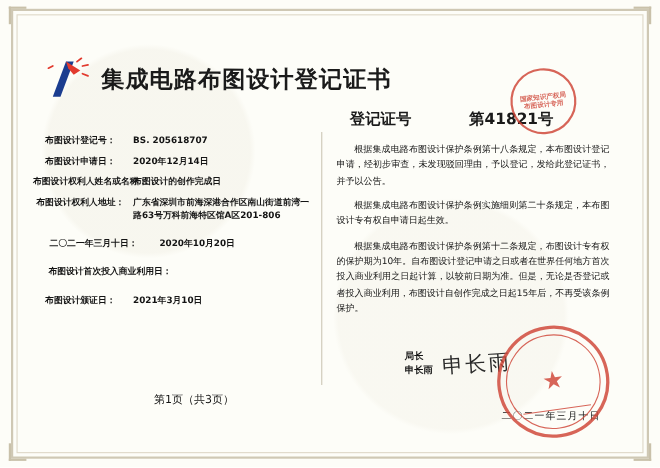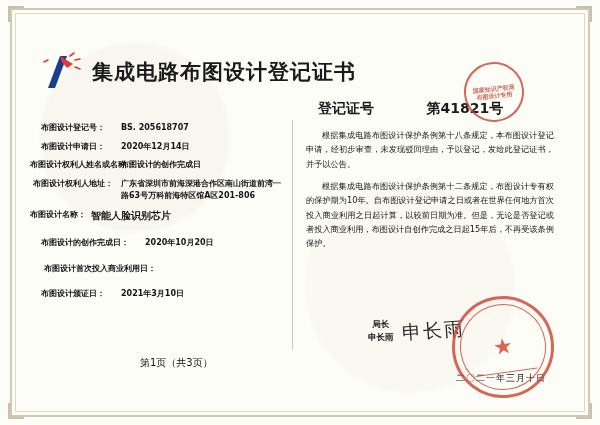--- a/index.html
+++ b/index.html
@@ -145,21 +145,21 @@
 
   
   .sign-wrap {
     position: absolute;
     left: 368px;
     top: 318px;
     font-size: 8.5px;
     color: #141414;
     line-height: 1.5;
   }
-  .sign-label { font-weight: bold; text-align: center; }
+  .sign-label { font-weight: bold; }
   .sign-hand {
     position: absolute;
     left: 402px;
     top: 318px;
     font-family: "DejaVu Serif", serif;
     font-size: 19px;
     color: #2b2b2b;
     letter-spacing: 2px;
     transform: rotate(-4deg);
     white-space: nowrap;
@@ -297,42 +297,39 @@
       <span class="fv">2020年12月14日</span>
     </div>
     <div class="field w2">
       <span class="fl">布图设计权利人姓名或名称：</span>
       <span class="fv">布图设计的创作完成日</span>
     </div>
     <div class="field addr">
       <span class="fl">布图设计权利人地址：</span>
       <span class="fv">广东省深圳市前海深港合作区南山街道前湾一路63号万科前海特区馆A区201-806</span>
     </div>
-    <div class="field name">
-      <span class="fl">布图设计名称：</span>
-      <span class="fv">智能人脸识别芯片</span>
-    </div>
     <div class="field w1" style="margin-top:14px">
-      <span class="fl" style="width:110px">布图设计的创作完成日：</span>
+      <span class="fl" style="width:110px">二〇二一年三月十日：</span>
       <span class="fv">2020年10月20日</span>
     </div>
     <div class="field w1" style="margin-top:14px">
       <span class="fl" style="width:140px">布图设计首次投入商业利用日：</span>
       <span class="fv"></span>
     </div>
     <div class="field w1" style="margin-top:14px">
       <span class="fl" style="width:86px">布图设计颁证日：</span>
       <span class="fv">2021年3月10日</span>
     </div>
   </div>
 
   <div class="divider"></div>
 
   <div class="right-block">
     <p>根据集成电路布图设计保护条例第十八条规定，本布图设计登记申请，经初步审查，未发现驳回理由，予以登记，发给此登记证书，并予以公告。</p>
+    <p>根据集成电路布图设计保护条例实施细则第二十条规定，本布图设计专有权自申请日起生效。</p>
     <p>根据集成电路布图设计保护条例第十二条规定，布图设计专有权的保护期为10年。自布图设计登记申请之日或者在世界任何地方首次投入商业利用之日起计算，以较前日期为准。但是，无论是否登记或者投入商业利用，布图设计自创作完成之日起15年后，不再受该条例保护。</p>
   </div>
 
   <div class="sign-wrap">
     <div class="sign-label">局长</div>
     <div class="sign-label">申长雨</div>
   </div>
   <div class="sign-hand">申长雨</div>
   <div class="date-right">二〇二一年三月十日</div>
 

